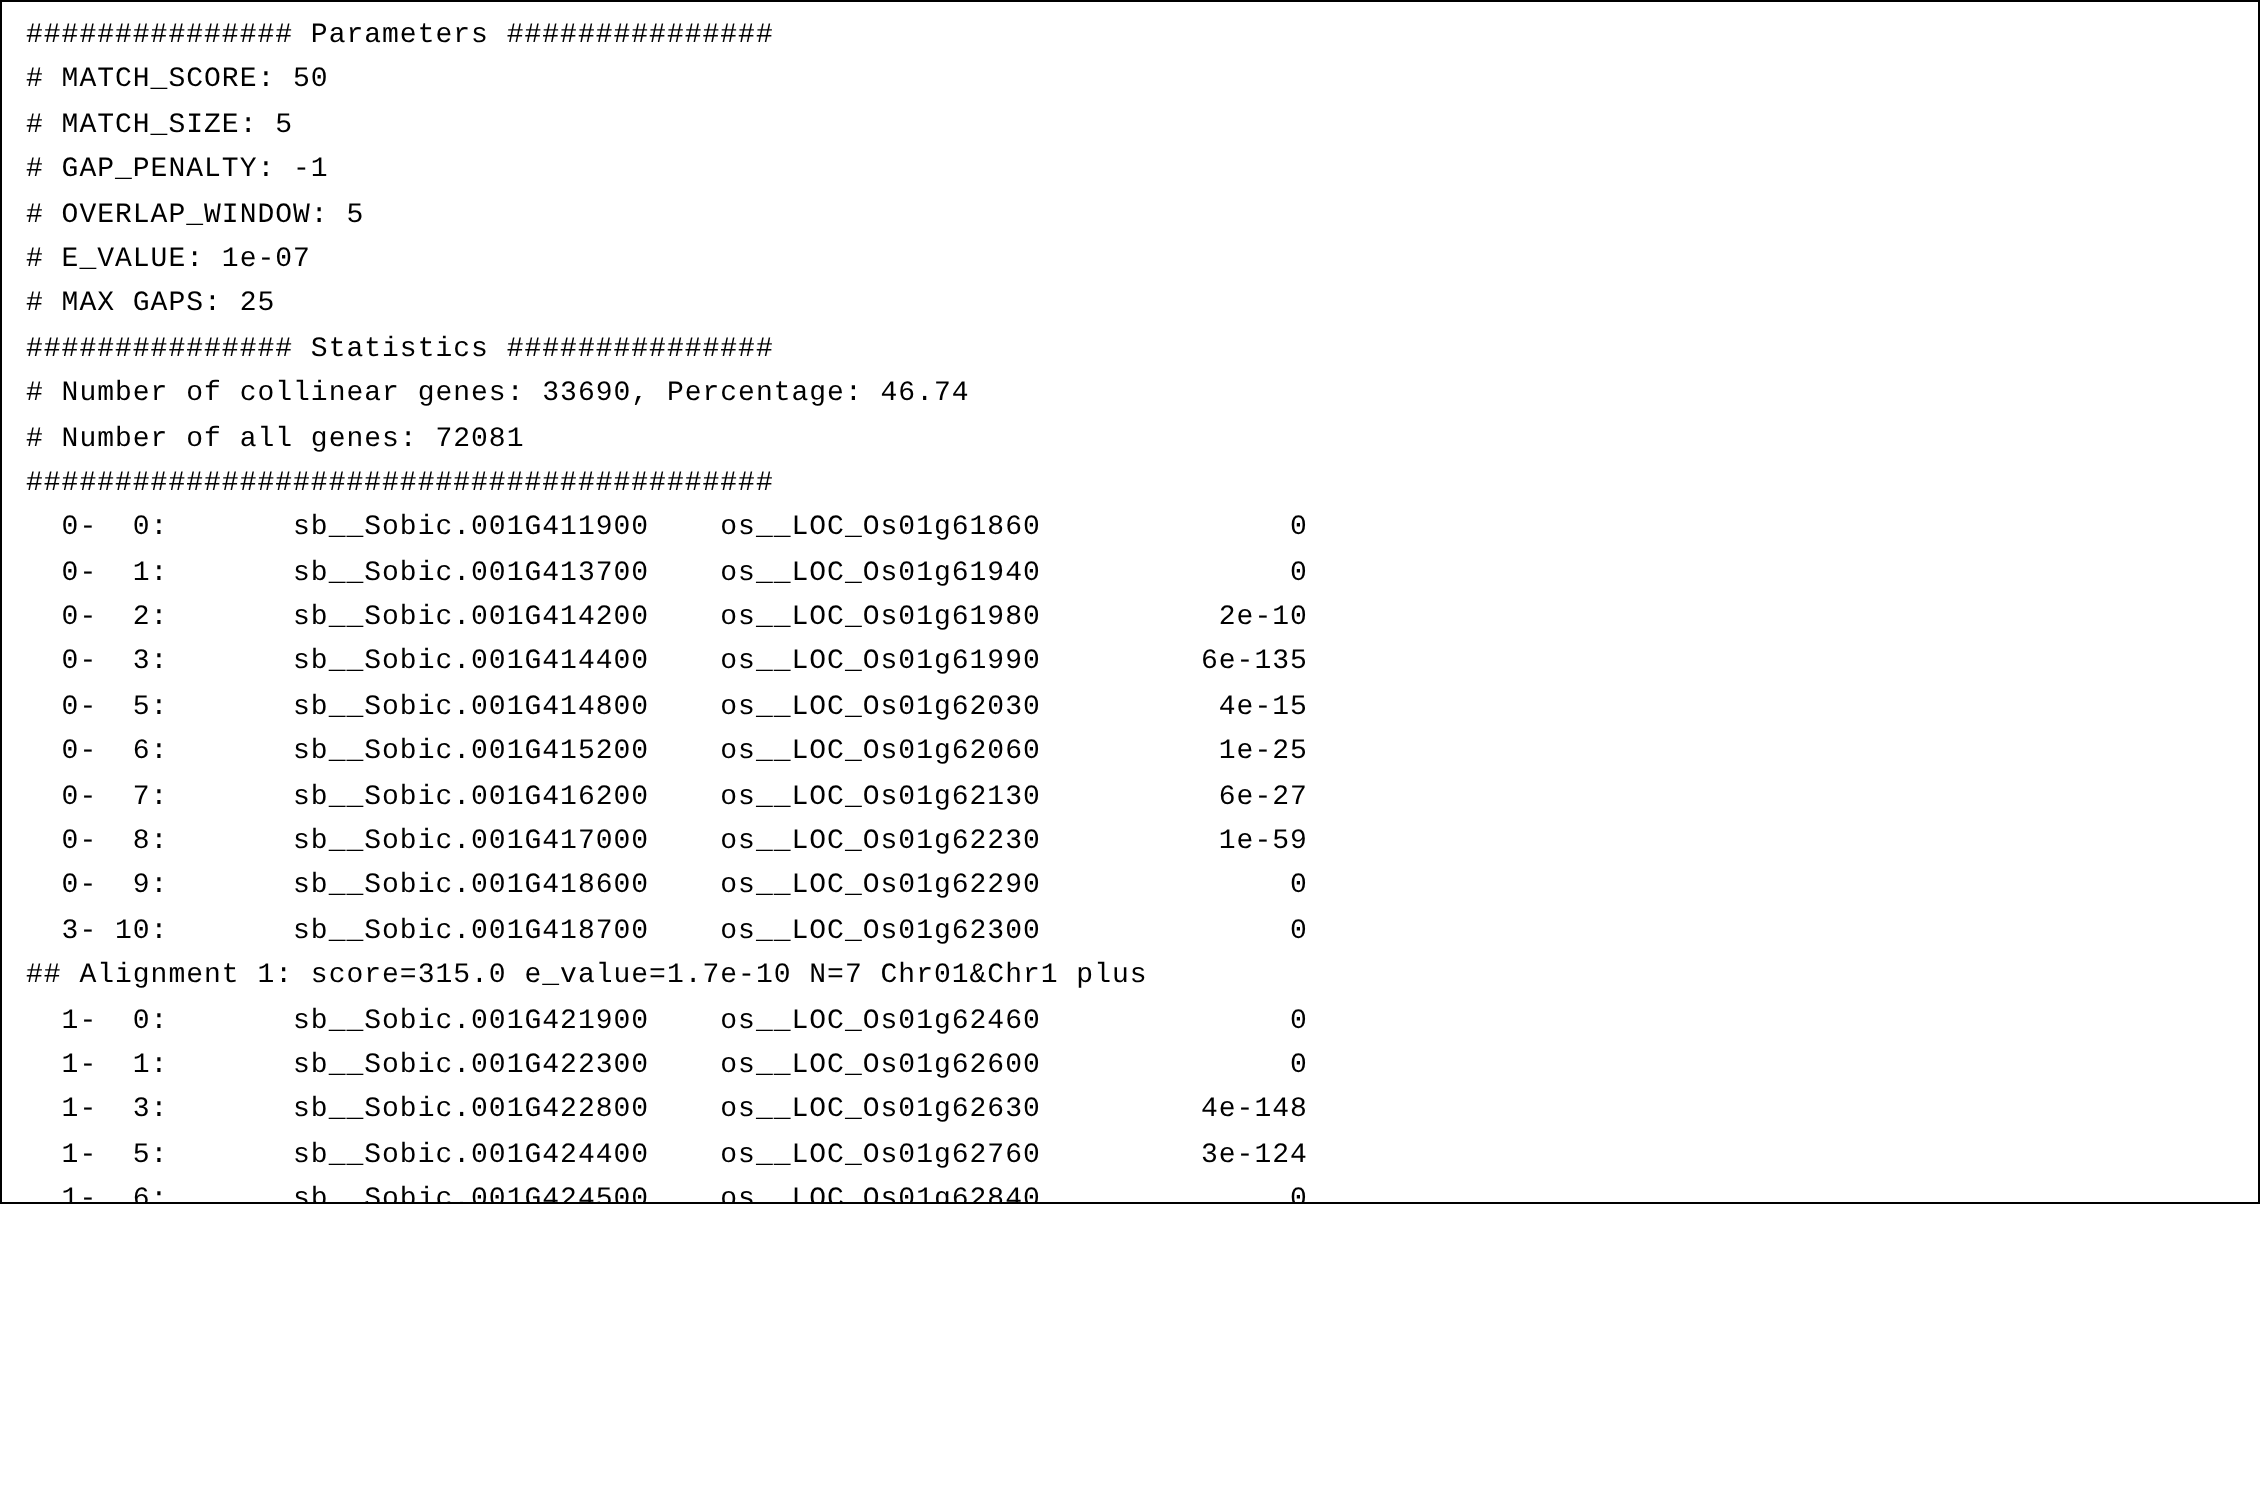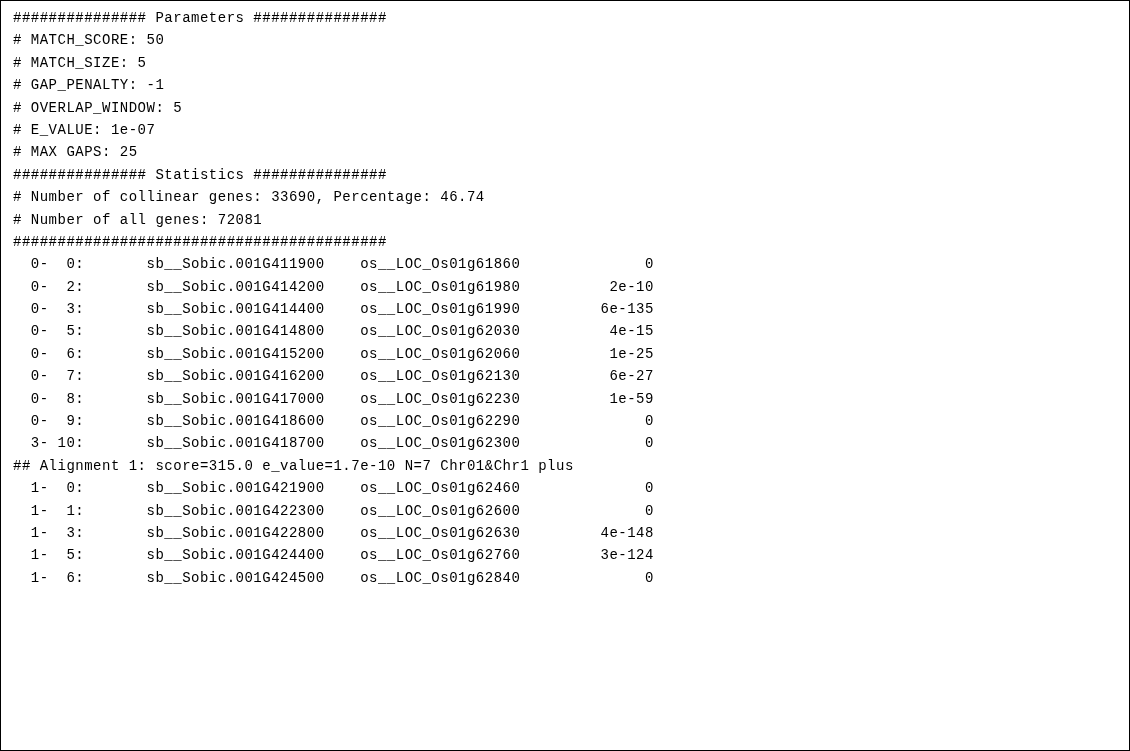--- a/index.html
+++ b/index.html
@@ -7,21 +7,21 @@
       font-family: 'Courier New', monospace;
       font-size: 14px;
       padding: 0;
       background: #fff;
       color: #000;
     }
     .container {
       border: 1px solid #000;
       padding: 6px 12px;
       width: 1130px;
-      height: 751px;
+      height: 602px;
       overflow: hidden;
     }
     .line {
       white-space: pre;
       line-height: 1.6;
       letter-spacing: 0.5px;
     }
   </style>
 </head>
 <body>
@@ -32,20 +32,21 @@
   <div class="line"># MATCH_SIZE: 5</div>
   <div class="line"># GAP_PENALTY: -1</div>
   <div class="line"># OVERLAP_WINDOW: 5</div>
   <div class="line"># E_VALUE: 1e-07</div>
   <div class="line"># MAX GAPS: 25</div>
   <div class="line">############### Statistics ###############</div>
   <div class="line"># Number of collinear genes: 33690, Percentage: 46.74</div>
   <div class="line"># Number of all genes: 72081</div>
   <div class="line">##########################################</div>
   <div class="line">  0-  0:       sb__Sobic.001G411900    os__LOC_Os01g61860              0</div>
+  <div class="line">  0-  1:       sb__Sobic.001G413700    os__LOC_Os01g61940              0</div>
   <div class="line">  0-  2:       sb__Sobic.001G414200    os__LOC_Os01g61980          2e-10</div>
   <div class="line">  0-  3:       sb__Sobic.001G414400    os__LOC_Os01g61990         6e-135</div>
   <div class="line">  0-  5:       sb__Sobic.001G414800    os__LOC_Os01g62030          4e-15</div>
   <div class="line">  0-  6:       sb__Sobic.001G415200    os__LOC_Os01g62060          1e-25</div>
   <div class="line">  0-  7:       sb__Sobic.001G416200    os__LOC_Os01g62130          6e-27</div>
   <div class="line">  0-  8:       sb__Sobic.001G417000    os__LOC_Os01g62230          1e-59</div>
   <div class="line">  0-  9:       sb__Sobic.001G418600    os__LOC_Os01g62290              0</div>
   <div class="line">  3- 10:       sb__Sobic.001G418700    os__LOC_Os01g62300              0</div>
   <div class="line">## Alignment 1: score=315.0 e_value=1.7e-10 N=7 Chr01&amp;Chr1 plus</div>
   <div class="line">  1-  0:       sb__Sobic.001G421900    os__LOC_Os01g62460              0</div>

